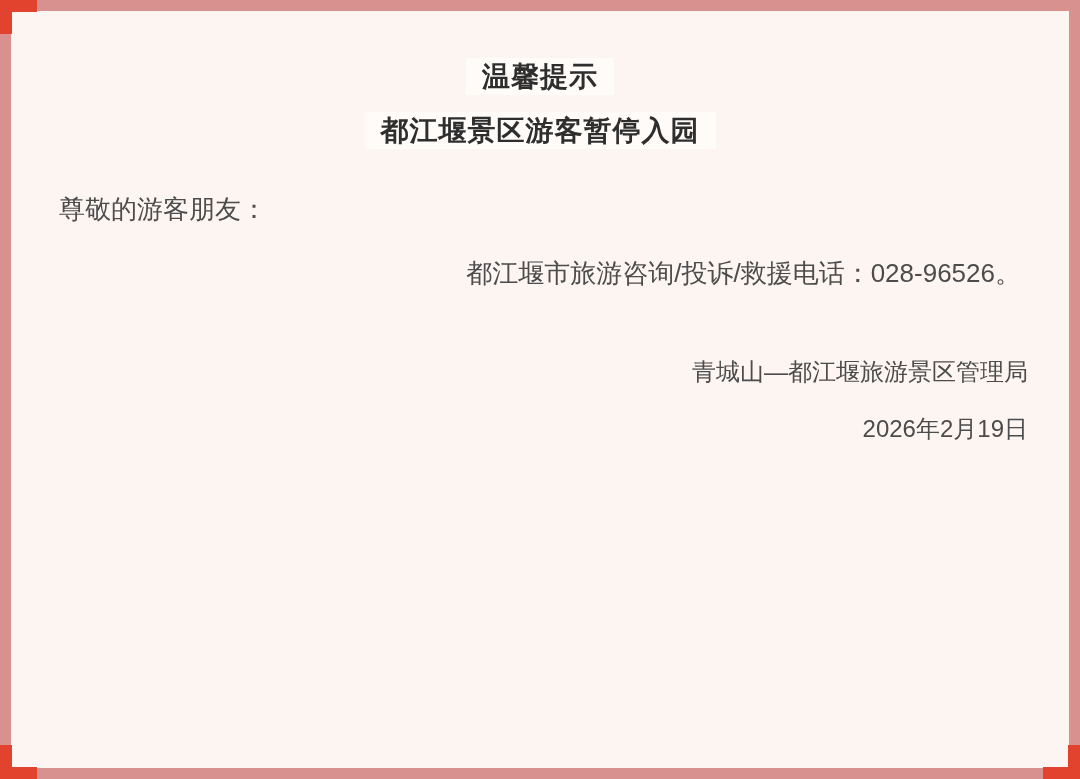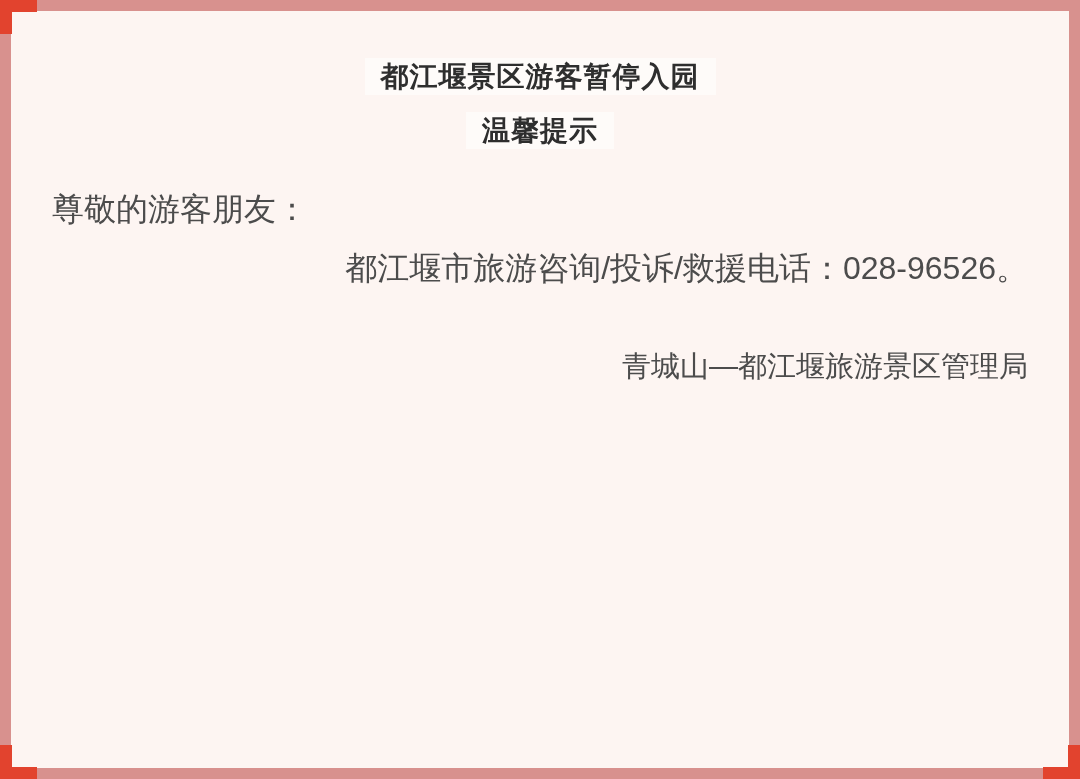--- a/index.html
+++ b/index.html
@@ -53,64 +53,65 @@
     line-height: 34px;
     letter-spacing: 1px;
   }
   .title-line + .title-line { margin-top: 20px; }
   .title-line span {
     background: rgba(255, 255, 255, 0.55);
     padding: 3px 16px;
   }
 
   .body-text {
-    font-size: 32px;
+    font-size: 26px;
     color: var(--body-text);
     line-height: 57px;
-    margin: 0;
+    margin: 7px;
     text-align: justify;
   }
   .salutation { margin-top: 33px; text-align: left; }
   .indent { text-indent: 2em; }
   .para-2 { margin-top: 4px; }
   .hotline { margin-top: 2px; text-align: right; }
 
   .signoff { margin-top: 41px; text-align: right; }
   .signoff p {
     margin: 0;
-    font-size: 29px;
+    font-size: 24px;
     line-height: 57px;
     color: var(--body-text);
   }
 </style>
 </head>
 <body>
 
 <div class="page">
   <div class="corner corner-tl"></div>
   <div class="corner corner-bl"></div>
   <div class="corner corner-br"></div>
 
   <div class="inner">
     <div class="content">
 
       <div class="title-block">
         <div class="title-line">
-          <span>都江堰景区游客暂停入园</span>
+          <span>温馨提示</span>
         </div>
         <div class="title-line">
-          <span>温馨提示</span>
+          <span>都江堰景区游客暂停入园</span>
         </div>
       </div>
 
       <p class="body-text salutation">尊敬的游客朋友：</p>
 
 
 
       <p class="body-text indent hotline">都江堰市旅游咨询/投诉/救援电话：028-96526。</p>
 
       <div class="signoff">
         <p>青城山—都江堰旅游景区管理局</p>
+        <p>2026年2月19日</p>
       </div>
 
     </div>
   </div>
 </div>
 
 </body></html>

